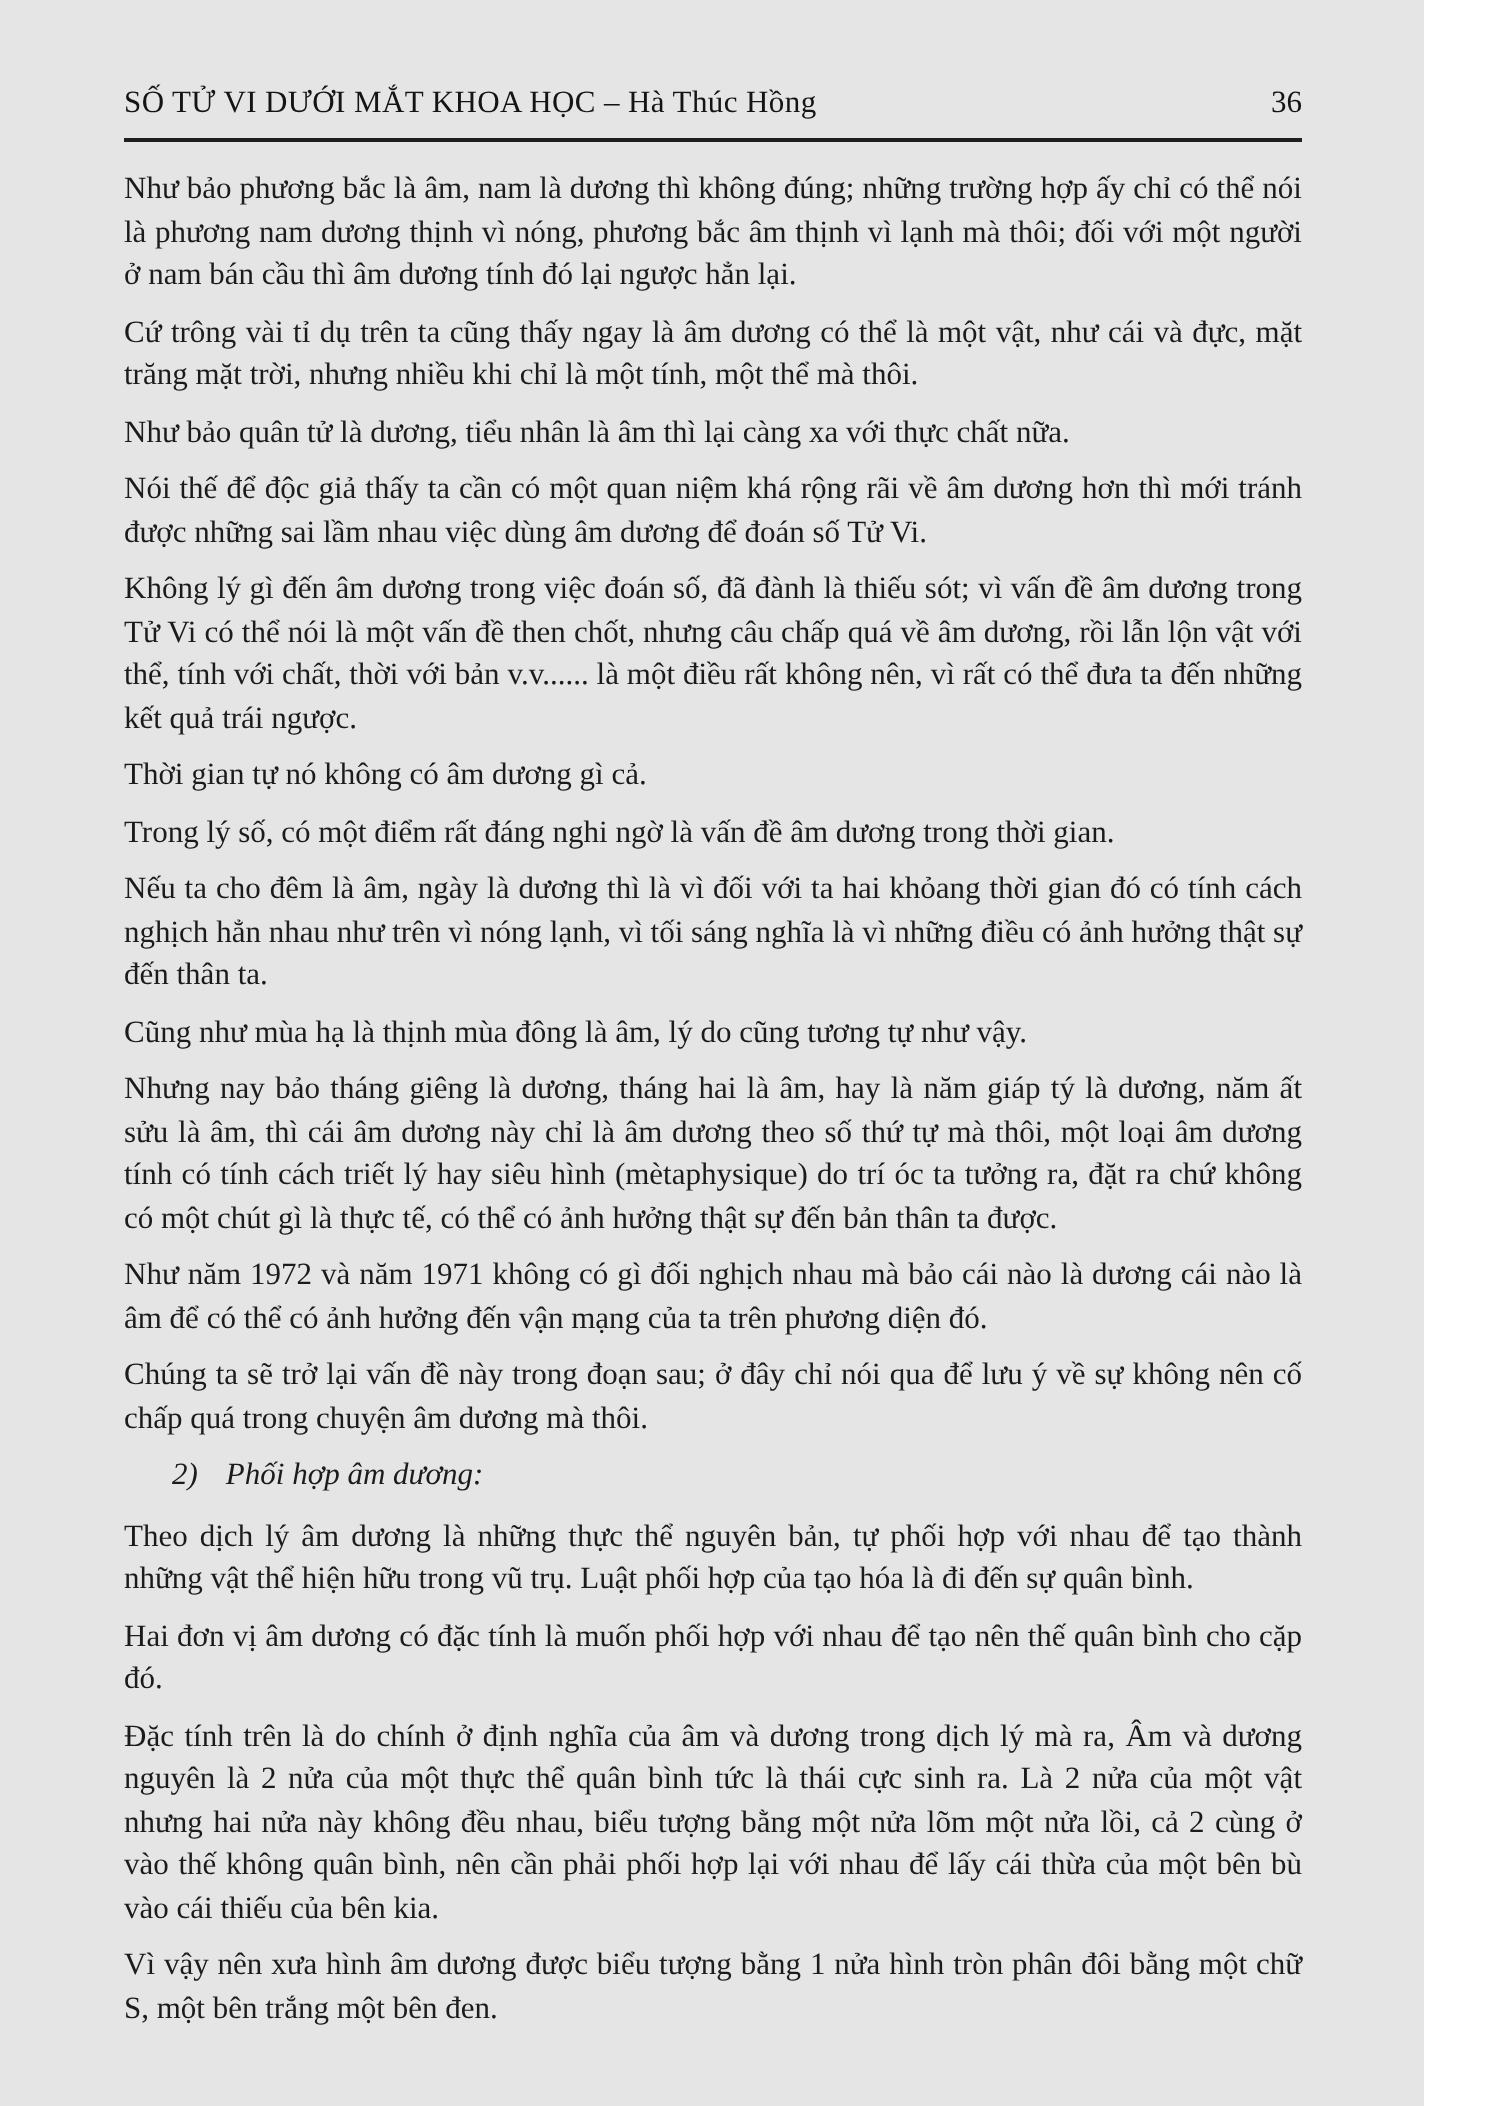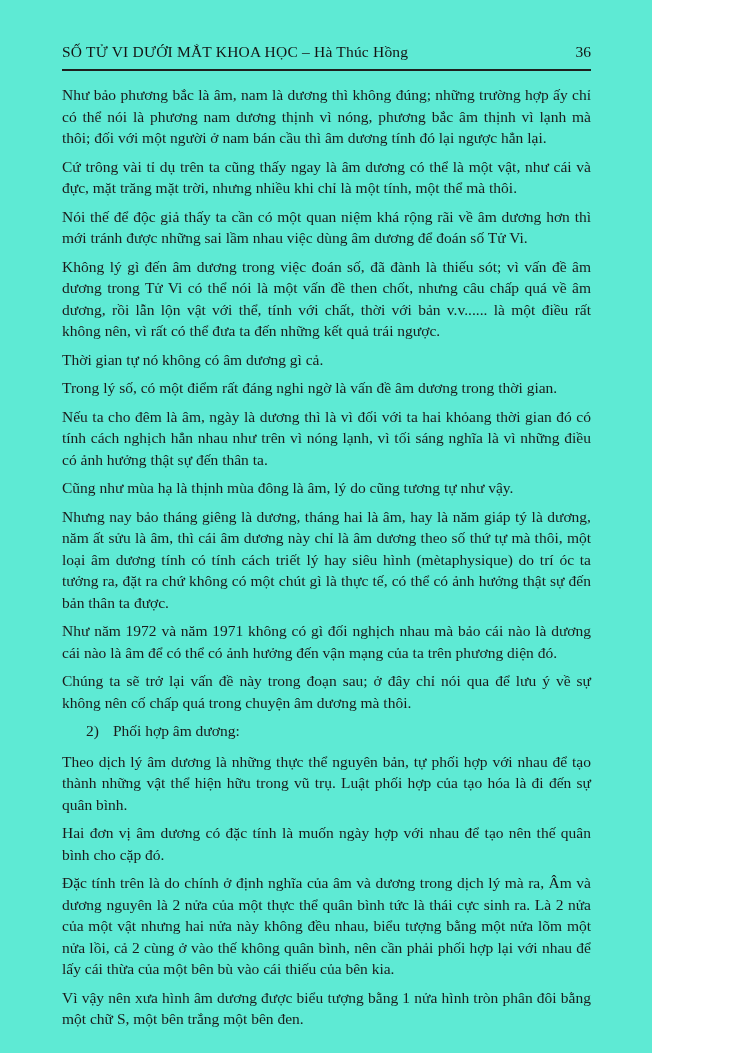--- a/index.html
+++ b/index.html
@@ -9,24 +9,24 @@
   }
   body {
     width: 744px;
     height: 1053px;
     font-family: "Liberation Serif", "DejaVu Serif", serif;
     color: #1b1b1b;
     -webkit-font-smoothing: antialiased;
   }
   .page {
     box-sizing: border-box;
-    width: 652px;
+    width: 712px;
     height: 1053px;
     padding: 42px 61px 0 62px;
-    background: #5eead4;
+    background: #e5e5e5;
     overflow: hidden;
   }
   .header-row {
     display: flex;
     justify-content: space-between;
     align-items: baseline;
     font-size: 15.5px;
     line-height: 20px;
     color: #141414;
   }
@@ -48,53 +48,55 @@
     font-size: 15.5px;
     line-height: 21.5px;
     text-align: justify;
     color: #1b1b1b;
   }
   .section-heading {
     margin: 2px 0 9px 0;
     padding-left: 24px;
     font-size: 15.5px;
     line-height: 21.5px;
+    font-style: italic;
     color: #1b1b1b;
   }
   .section-heading .heading-number {
     margin-right: 14px;
   }
 </style>
 </head>
 <body>
 
 <div class="page">
 
   <div class="header-row">
     <span class="header-title">SỐ TỬ VI DƯỚI MẮT KHOA HỌC – Hà Thúc Hồng</span>
     <span class="header-page-number">36</span>
   </div>
   <div class="header-rule"></div>
 
   <div class="body-text">
     <p>Như bảo phương bắc là âm, nam là dương thì không đúng; những trường hợp ấy chỉ có thể nói là phương nam dương thịnh vì nóng, phương bắc âm thịnh vì lạnh mà thôi; đối với một người ở nam bán cầu thì âm dương tính đó lại ngược hẳn lại.</p>
     <p>Cứ trông vài tỉ dụ trên ta cũng thấy ngay là âm dương có thể là một vật, như cái và đực, mặt trăng mặt trời, nhưng nhiều khi chỉ là một tính, một thể mà thôi.</p>
+    <p>Như bảo quân tử là dương, tiểu nhân là âm thì lại càng xa với thực chất nữa.</p>
     <p>Nói thế để độc giả thấy ta cần có một quan niệm khá rộng rãi về âm dương hơn thì mới tránh được những sai lầm nhau việc dùng âm dương để đoán số Tử Vi.</p>
     <p>Không lý gì đến âm dương trong việc đoán số, đã đành là thiếu sót; vì vấn đề âm dương trong Tử Vi có thể nói là một vấn đề then chốt, nhưng câu chấp quá về âm dương, rồi lẫn lộn vật với thể, tính với chất, thời với bản v.v...... là một điều rất không nên, vì rất có thể đưa ta đến những kết quả trái ngược.</p>
     <p>Thời gian tự nó không có âm dương gì cả.</p>
     <p>Trong lý số, có một điểm rất đáng nghi ngờ là vấn đề âm dương trong thời gian.</p>
     <p>Nếu ta cho đêm là âm, ngày là dương thì là vì đối với ta hai khỏang thời gian đó có tính cách nghịch hẳn nhau như trên vì nóng lạnh, vì tối sáng nghĩa là vì những điều có ảnh hưởng thật sự đến thân ta.</p>
     <p>Cũng như mùa hạ là thịnh mùa đông là âm, lý do cũng tương tự như vậy.</p>
     <p>Nhưng nay bảo tháng giêng là dương, tháng hai là âm, hay là năm giáp tý là dương, năm ất sửu là âm, thì cái âm dương này chỉ là âm dương theo số thứ tự mà thôi, một loại âm dương tính có tính cách triết lý hay siêu hình (mètaphysique) do trí óc ta tưởng ra, đặt ra chứ không có một chút gì là thực tế, có thể có ảnh hưởng thật sự đến bản thân ta được.</p>
     <p>Như năm 1972 và năm 1971 không có gì đối nghịch nhau mà bảo cái nào là dương cái nào là âm để có thể có ảnh hưởng đến vận mạng của ta trên phương diện đó.</p>
     <p>Chúng ta sẽ trở lại vấn đề này trong đoạn sau; ở đây chỉ nói qua để lưu ý về sự không nên cố chấp quá trong chuyện âm dương mà thôi.</p>
 
     <div class="section-heading">
       <span class="heading-number">2)</span><span>Phối hợp âm dương:</span>
     </div>
 
     <p>Theo dịch lý âm dương là những thực thể nguyên bản, tự phối hợp với nhau để tạo thành những vật thể hiện hữu trong vũ trụ. Luật phối hợp của tạo hóa là đi đến sự quân bình.</p>
-    <p>Hai đơn vị âm dương có đặc tính là muốn ngày hợp với nhau để tạo nên thế quân bình cho cặp đó.</p>
+    <p>Hai đơn vị âm dương có đặc tính là muốn phối hợp với nhau để tạo nên thế quân bình cho cặp đó.</p>
     <p>Đặc tính trên là do chính ở định nghĩa của âm và dương trong dịch lý mà ra, Âm và dương nguyên là 2 nửa của một thực thể quân bình tức là thái cực sinh ra. Là 2 nửa của một vật nhưng hai nửa này không đều nhau, biểu tượng bằng một nửa lõm một nửa lồi, cả 2 cùng ở vào thế không quân bình, nên cần phải phối hợp lại với nhau để lấy cái thừa của một bên bù vào cái thiếu của bên kia.</p>
     <p>Vì vậy nên xưa hình âm dương được biểu tượng bằng 1 nửa hình tròn phân đôi bằng một chữ S, một bên trắng một bên đen.</p>
   </div>
 
 </div>
 
 </body></html>

